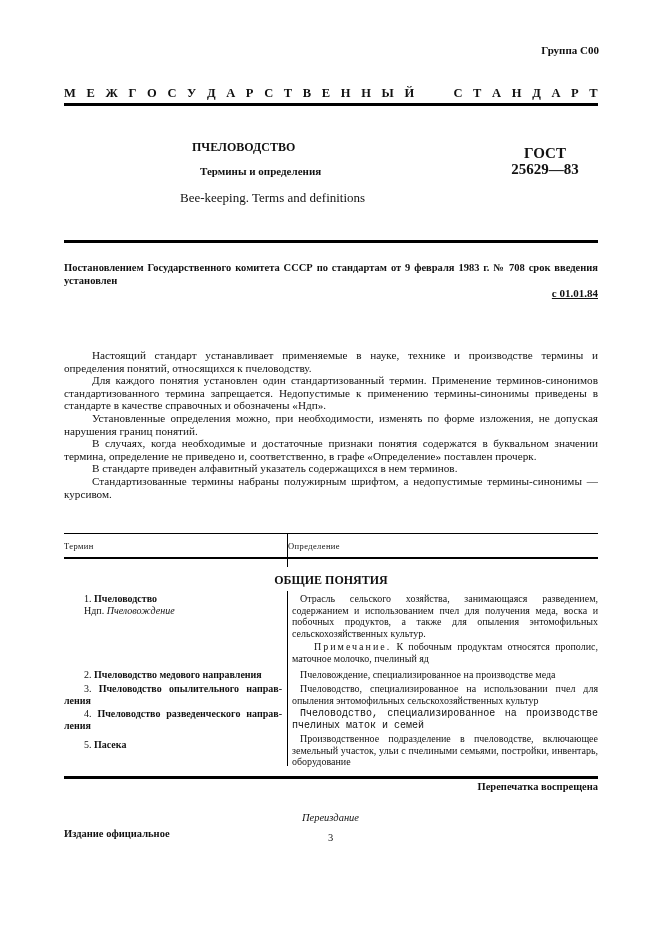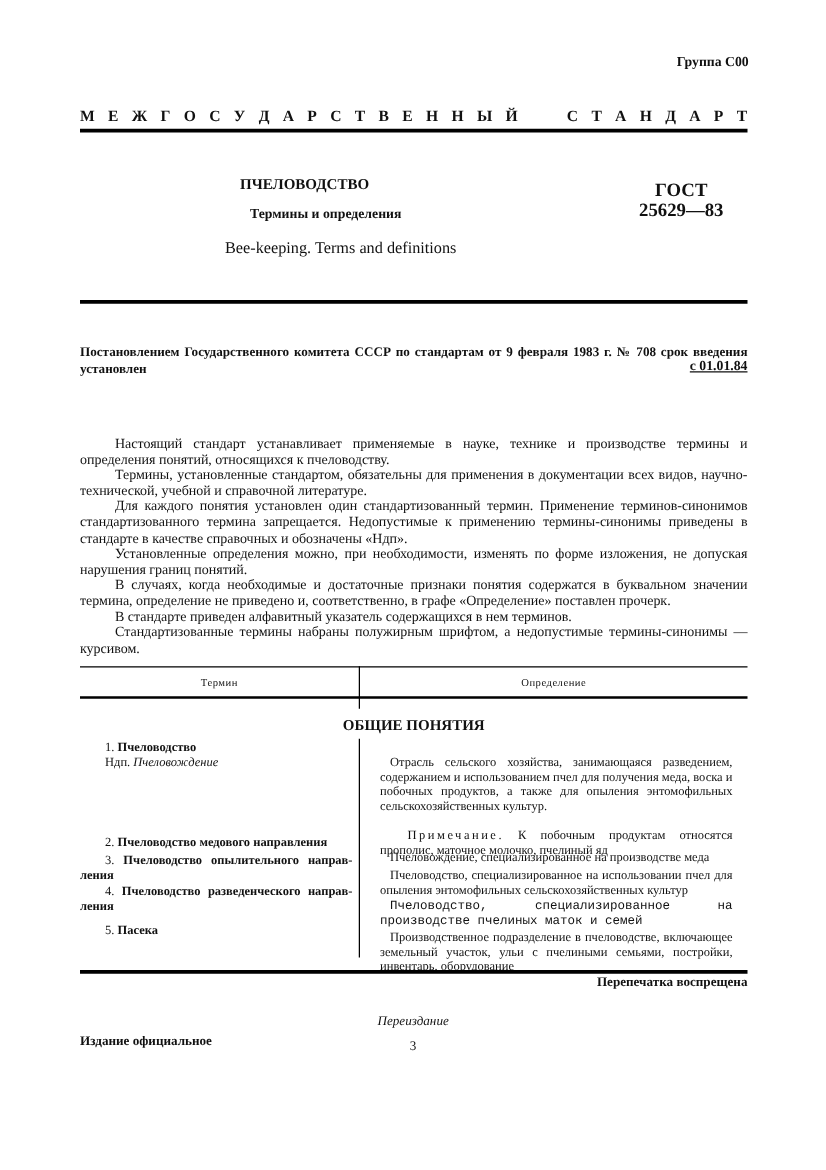--- a/index.html
+++ b/index.html
@@ -10,32 +10,32 @@
   .group { top: 44px; right: 62px; font-size: 11px; font-weight: bold; }
   .mezh { top: 86px; left: 64px; width: 534px; font-size: 12.5px; font-weight: bold;
           display: flex; justify-content: space-between; letter-spacing: 0; }
   .mezh span { display: inline-block; }
   .mezh .gap { width: 18px; }
   .rule-thick { left: 64px; width: 534px; height: 3px; background: #000; }
   .title { top: 140px; left: 192px; font-size: 12px; font-weight: bold; }
   .subtitle { top: 165px; left: 200px; font-size: 11px; font-weight: bold; }
   .entitle { top: 190px; left: 180px; font-size: 13px; }
   .gost { top: 145px; left: 500px; width: 90px; text-align: center; font-size: 15px; font-weight: bold; line-height: 16px; }
-  .decree { top: 261px; left: 64px; width: 534px; font-size: 10.5px; font-weight: bold; line-height: 13px; text-align: justify; margin-top: 15px; }
+  .decree { top: 261px; left: 64px; width: 534px; font-size: 10.5px; font-weight: bold; line-height: 13px; text-align: justify; }
   .date { top: 287px; right: 63px; font-size: 11px; font-weight: bold; text-decoration: underline; }
   .intro { top: 321px; left: 64px; width: 534px; font-size: 11.2px; line-height: 12.6px; text-align: justify; margin-top: 28px; }
   .intro p { margin: 0; text-indent: 28px; }
   .tbl-top { top: 533px; left: 64px; width: 534px; height: 1px; background: #000; }
   .tbl-head-line { top: 557px; left: 64px; width: 534px; height: 2px; background: #000; }
   .vline { left: 287px; width: 1px; background: #000; }
-  .th { top: 541px; font-size: 8.5px; letter-spacing: 0.4px; text-align: center; }
+  .th { top: 541px; font-size: 8.5px; letter-spacing: 0.4px; text-align: left; }
   .section { top: 573px; left: 64px; width: 534px; text-align: center; font-size: 12px; font-weight: bold; }
   .term { left: 64px; width: 218px; font-size: 10px; line-height: 11.5px; }
   .defn { left: 292px; width: 306px; font-size: 10px; line-height: 11.5px; text-align: justify; }
-  .defn p { margin: 12px; text-indent: 8px; }
+  .defn p { margin: 0; text-indent: 8px; }
   .note { text-indent: 22px !important; }
   .spaced { letter-spacing: 2px; }
   .bottom-rule { top: 776px; left: 64px; width: 534px; height: 3px; background: #000; }
   .footer-left { top: 828px; left: 64px; font-size: 10.5px; font-weight: bold; }
   .footer-right { top: 781px; right: 63px; font-size: 10.5px; font-weight: bold; }
   .reissue { top: 812px; left: 0; width: 661px; text-align: center; font-size: 10.5px; font-style: italic; }
   .pageno { top: 832px; left: 0; width: 661px; text-align: center; font-size: 10.5px; }
   .justify-last { text-align-last: justify; }
 </style>
 </head>
@@ -82,21 +82,20 @@
   <div>25629—83</div>
 </div>
 
 <div class="abs rule-thick" style="top:240px;"></div>
 
 <div class="abs decree">Постановлением Государственного комитета СССР по стандартам от 9 февраля 1983 г. № 708 срок введения установлен</div>
 <div class="abs date">с 01.01.84</div>
 
 <div class="abs intro">
   <p>Настоящий стандарт устанавливает применяемые в науке, технике и производстве термины и определения понятий, относящихся к пчеловодству.</p>
-  <p>Термины, установленные стандартом, обязательны для применения в документации всех видов, научно-технической, учебной и справочной литературе.</p>
   <p>Для каждого понятия установлен один стандартизованный термин. Применение терминов-синонимов стандартизованного термина запрещается. Недопустимые к применению термины-синонимы приведены в стандарте в качестве справочных и обозначены «Ндп».</p>
   <p>Установленные определения можно, при необходимости, изменять по форме изложения, не допуская нарушения границ понятий.</p>
   <p>В случаях, когда необходимые и достаточные признаки понятия содержатся в буквальном значении термина, определение не приведено и, соответственно, в графе «Определение» поставлен прочерк.</p>
   <p>В стандарте приведен алфавитный указатель содержащихся в нем терминов.</p>
   <p>Стандартизованные термины набраны полужирным шрифтом, а недопустимые термины-синонимы — курсивом.</p>
 </div>
 
 <div class="abs tbl-top"></div>
 <div class="abs th" style="left:64px;width:223px;">Термин</div>
 <div class="abs th" style="left:288px;width:310px;">Определение</div>

